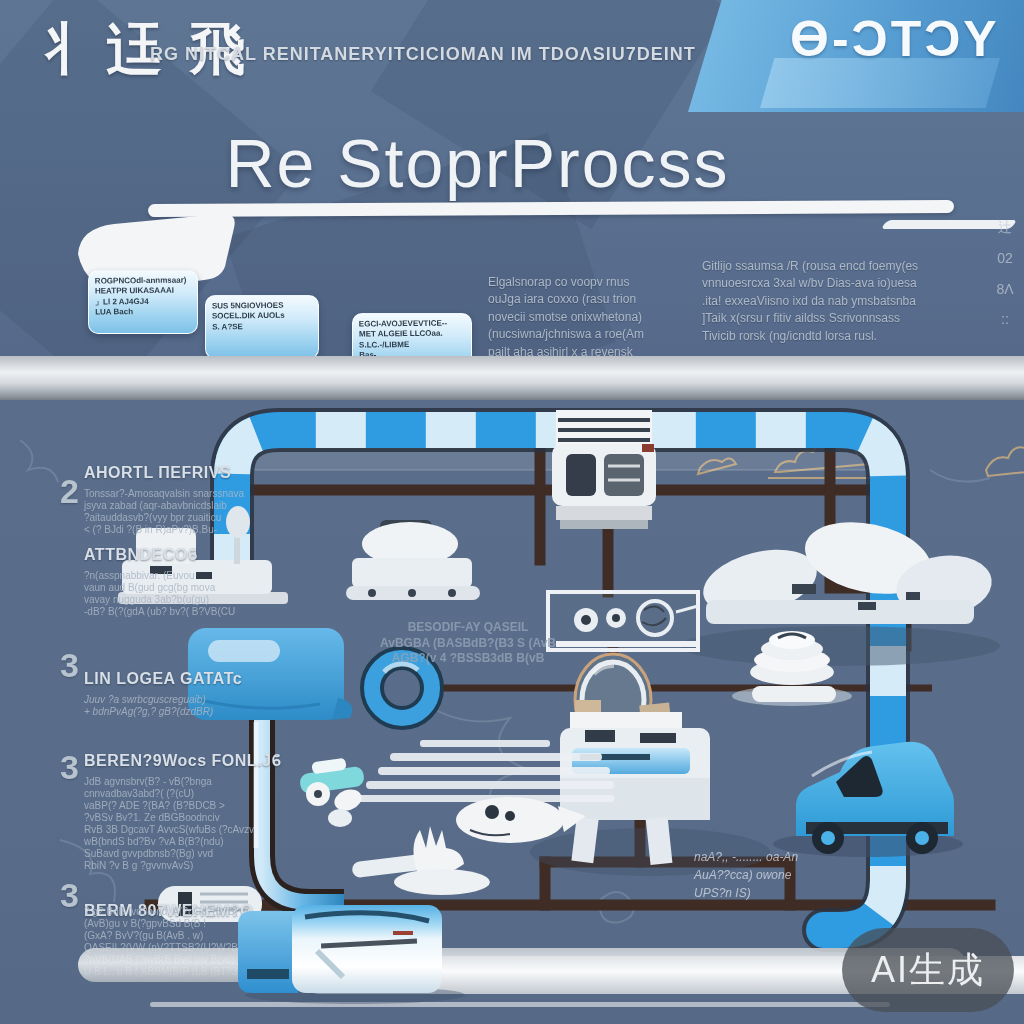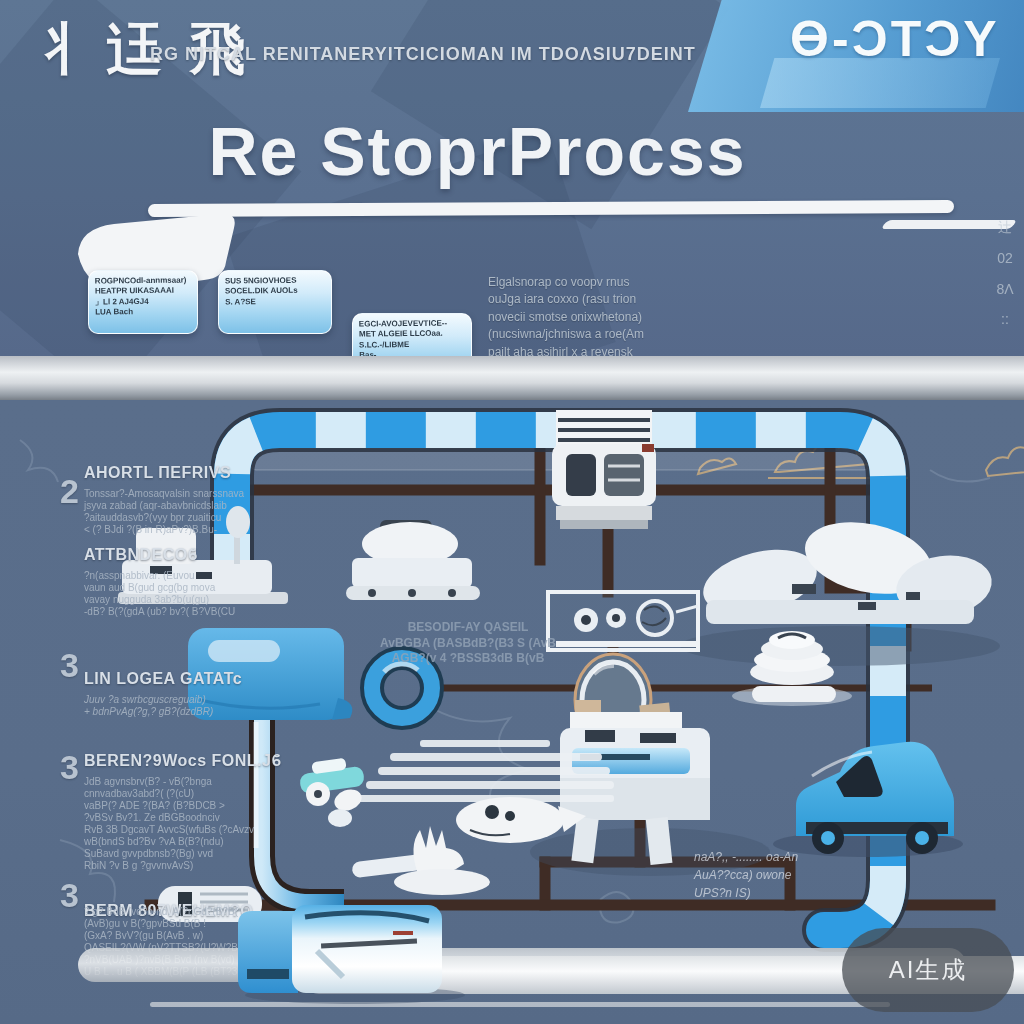--- a/index.html
+++ b/index.html
@@ -15,22 +15,22 @@
   .tagline{position:absolute;left:150px;top:44px;font-size:18px;font-weight:bold;
     color:#d3dae2;letter-spacing:1px;white-space:nowrap;text-shadow:0 1px 2px rgba(25,35,50,.4);}
   .banner{position:absolute;left:688px;top:0;width:336px;height:112px;
     background:linear-gradient(105deg,rgba(125,195,238,.92) 0%,rgba(84,163,220,.85) 60%,rgba(62,140,204,.8) 100%);
     clip-path:polygon(10% 0,100% 0,100% 100%,0 100%);}
   .banner-inner{position:absolute;left:760px;top:58px;width:240px;height:50px;
     background:linear-gradient(100deg,rgba(180,222,246,.55),rgba(120,185,230,.35));
     clip-path:polygon(6% 0,100% 0,94% 100%,0 100%);}
   .banner-text{position:absolute;left:790px;top:10px;font-size:50px;font-weight:bold;
     color:#f6fafc;letter-spacing:3px;text-shadow:0 2px 3px rgba(30,70,110,.4);}
-  .main-title{position:absolute;left:0;top:112px;width:955px;text-align:center;
-    font-size:68px;font-weight:bold;color:#f0f3f6;letter-spacing:2px;
+  .main-title{position:absolute;left:0;top:124px;width:955px;text-align:center;
+    font-size:68px;font-weight:normal;color:#f0f3f6;letter-spacing:2px;
     text-shadow:0 3px 5px rgba(25,35,55,.35);}
   .white-bar{position:absolute;left:148px;top:202px;width:806px;height:13px;border-radius:7px;
     background:#f3f5f7;transform:rotate(-.3deg);box-shadow:0 2px 4px rgba(25,35,55,.3);}
   .white-bar-tail{position:absolute;left:884px;top:220px;width:130px;height:9px;border-radius:5px;
     background:#eef1f4;transform:skewX(-40deg);}
   .card{position:absolute;top:270px;height:62px;border-radius:10px;
     background:linear-gradient(180deg,#f3fafe 0%,#d2ebfa 35%,#a2d5f1 70%,#7dc1e8 100%);
     border:1px solid rgba(255,255,255,.85);box-shadow:0 3px 6px rgba(25,40,60,.35);overflow:hidden;}
   .card-text{padding:5px 6px;font-size:8px;line-height:1.3;color:#2e3d4a;font-weight:bold;
     white-space:pre-line;transform:rotate(-.6deg);}
@@ -59,21 +59,21 @@
   
   .bottom-streak-a{position:absolute;left:78px;top:948px;width:888px;height:34px;border-radius:17px;
     background:linear-gradient(180deg,#cfd4d8 0%,#f2f4f5 45%,#b4bac1 100%);opacity:.85;}
   .bottom-streak-b{position:absolute;left:300px;top:956px;width:760px;height:38px;border-radius:19px;
     background:linear-gradient(180deg,#dfe3e6 0%,#fafbfc 40%,#c2c8cf 100%);}
   .bottom-line{position:absolute;left:150px;top:1002px;width:740px;height:5px;border-radius:3px;
     background:#d7dbdf;opacity:.7;}
   .printer-svg{position:absolute;left:225px;top:895px;width:240px;height:110px;}
   .watermark{position:absolute;left:842px;top:928px;width:172px;height:84px;border-radius:42px;
     background:rgba(72,77,84,.75);display:flex;align-items:center;justify-content:center;
-    font-size:24px;color:#eceef0;letter-spacing:2px;}
+    font-size:36px;color:#eceef0;letter-spacing:2px;}
 </style>
 </head>
 <body>
 
 <div class="poster">
 
   <div class="top-band">
     <div class="deco-poly" style="left:-60px;top:40px;width:300px;height:300px;transform:rotate(40deg);"></div>
     <div class="deco-poly" style="left:420px;top:-80px;width:260px;height:260px;transform:rotate(32deg);"></div>
     <div class="deco-poly" style="left:250px;top:180px;width:340px;height:220px;transform:rotate(-18deg);"></div>
@@ -92,38 +92,43 @@
     <svg class="abs" style="left:68px;top:212px;" width="180" height="84" viewBox="0 0 180 84">
       <path d="M10,42 Q12,16 46,12 L152,2 Q170,0 166,16 L158,50 Q156,66 136,68 L62,78 Q18,80 10,42 Z" fill="#f3f5f7"></path>
     </svg>
 
     <div class="card" style="left:88px;width:108px;">
       <div class="card-text">ROGPNCOdl-annmsaar)
 HEATPR UIKASAAAI
 」Ll 2 AJ4GJ4
 LUA Bach</div>
     </div>
-    <div class="card" style="left:218px;width:112px;">
+    <div class="card" style="left:205px;width:112px;margin-top:25px;">
       <div class="card-text">SUS 5NGIOVHOES
 SOCEL.DIK AUOLs
 S. A?SE</div>
     </div>
     <div class="card" style="left:352px;width:118px;margin-top:43px;">
       <div class="card-text">EGCI-AVOJEVEVTICE--
 MET ALGEIE LLCOaa.
 S.LC.-/LIBME
 Bas-</div>
     </div>
 
     <div class="intro-col" style="left:488px;top:262px;width:200px;margin-top:12px;">Elgalsnorap co voopv rnus
 ouJga iara coxxo (rasu trion
 novecii smotse onixwhetona)
 (nucsiwna/jchniswa a roe(Am
 pailt aha asihirl x a revensk
 o wob) exoedinou.orb.</div>
+    <div class="intro-col" style="left:702px;top:258px;width:290px;">Gitlijo ssaumsa /R (rousa encd foemy(es
+vnnuoesrcxa 3xal w/bv Dias-ava io)uesa
+.ita! exxeaViisno ixd da nab ymsbatsnba
+]Taik x(srsu r fitiv aildss Ssrivonnsass
+Tivicib rorsk (ng/icndtd lorsa rusl.</div>
 
     <div class="margin-glyphs">辻
 02
 8Λ
 ::</div>
   </div>
 
   <div class="silver-divider"></div>
   <div class="silver-edge"></div>
 

